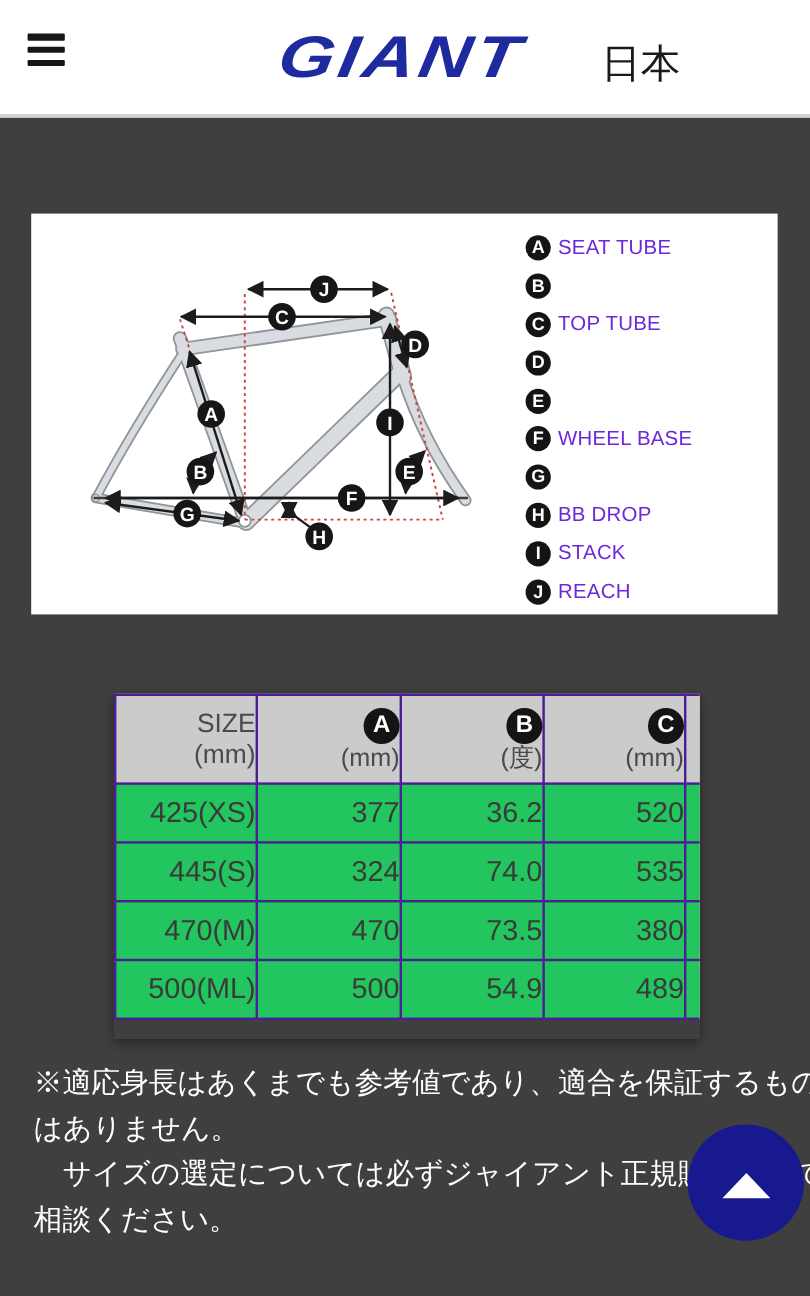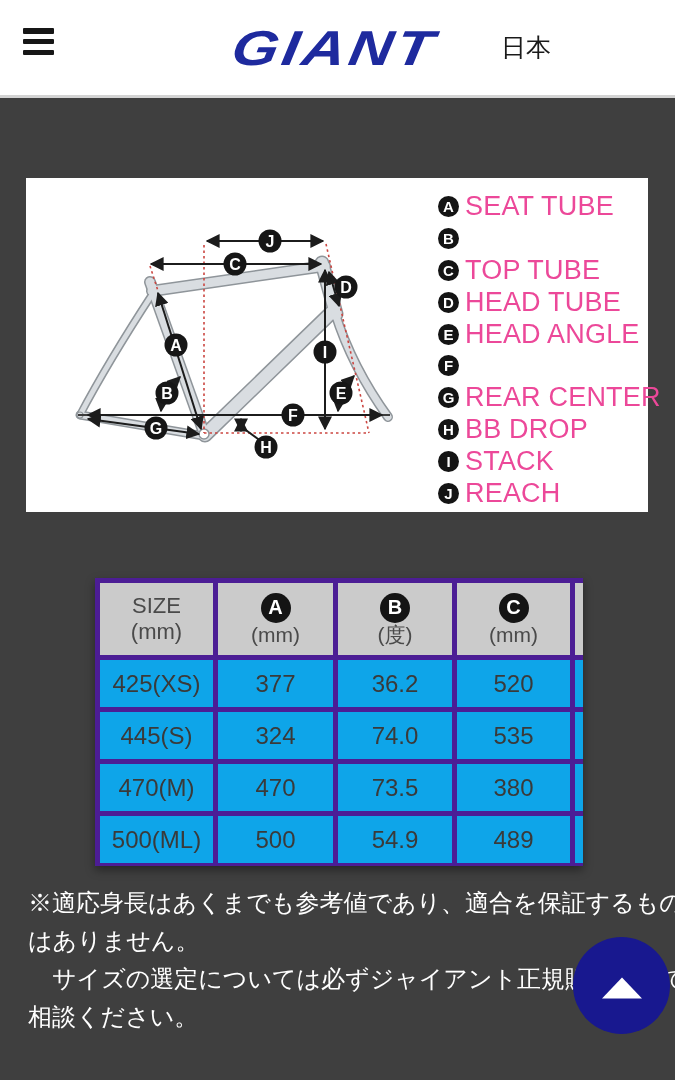--- a/index.html
+++ b/index.html
@@ -7,36 +7,36 @@
         font-family:"Liberation Sans",sans-serif;}
   
   .app-header{position:absolute;left:0;top:0;width:675px;height:95px;background:#ffffff;
               border-bottom:3px solid #d3d3d3;z-index:5;}
   .hamburger{position:absolute;left:23px;top:28px;width:31px;height:27px;display:flex;
              flex-direction:column;justify-content:space-between;cursor:pointer;background:none;border:none;padding:0;}
   .hamburger .bar{height:5.5px;background:#161616;border-radius:1px;}
   .logo{position:absolute;left:50%;top:20px;transform:translateX(-52%) skewX(-10deg) scaleX(1.22);
         font-size:49px;font-weight:bold;font-style:italic;color:#1e2a9e;letter-spacing:3px;
         cursor:pointer;white-space:nowrap;}
-  .locale{position:absolute;left:501px;top:31px;font-size:25px;color:#1a1a1a;cursor:pointer;}
+  .locale{position:absolute;left:501px;top:31px;font-size:33px;color:#1a1a1a;cursor:pointer;}
   
   .card{position:absolute;left:26px;top:178px;width:622px;height:334px;background:#ffffff;}
   .diagram{position:absolute;left:0;top:0;}
   .legend{position:absolute;left:412px;top:13px;}
   .lrow{height:31.8px;display:flex;align-items:center;}
   .lcircle{width:21px;height:21px;border-radius:50%;background:#141414;color:#fff;font-weight:bold;
            font-size:15px;display:flex;align-items:center;justify-content:center;margin-right:6px;flex:none;}
-  .llabel{font-size:27px;color:#ec4899;letter-spacing:.2px;white-space:nowrap;}
+  .llabel{font-size:17px;color:#6d28d9;letter-spacing:.2px;white-space:nowrap;}
   
   .table-wrap{position:absolute;left:95px;top:578px;width:488px;height:288px;overflow:hidden;
               box-shadow:0 4px 9px rgba(0,0,0,.4);}
   table.sizes{border-collapse:collapse;table-layout:fixed;width:597px;background:#fff;}
-  table.sizes th,table.sizes td{border:5px solid #4c1d95;text-align:center;vertical-align:middle;padding:0;}
+  table.sizes th,table.sizes td{border:2px solid #4c1d95;text-align:right;vertical-align:middle;padding:0;}
   table.sizes thead th{background:#cbcbcb;height:72px;font-weight:normal;}
-  table.sizes tbody td{height:47px;font-size:24px;color:#3a3a3a;background:#0ea5e9;}
+  table.sizes tbody td{height:47px;font-size:24px;color:#3a3a3a;background:#22c55e;}
   .size-h{font-size:22px;color:#4a4a4a;line-height:26px;}
   .th-circle{width:30px;height:30px;border-radius:50%;background:#141414;color:#fff;font-size:20px;
              font-weight:bold;display:inline-flex;align-items:center;justify-content:center;}
   .th-unit{font-size:21px;color:#4a4a4a;line-height:23px;}
   
   .disclaimer{position:absolute;left:28px;top:884px;color:#ffffff;font-size:24px;line-height:38px;
               white-space:nowrap;z-index:2;}
   
   .top-btn{position:absolute;left:573px;top:937px;width:97px;height:97px;border-radius:50%;
            background:#18188f;border:none;cursor:pointer;z-index:6;}
@@ -165,32 +165,30 @@
         </div>
       <div class="lrow">
           <span class="lcircle">B</span>
         </div>
       <div class="lrow">
           <span class="lcircle">C</span>
           <span class="llabel">TOP TUBE</span>
         </div>
       <div class="lrow">
           <span class="lcircle">D</span>
-          <span class="llabel">HEAD TUBE</span>
         </div>
       <div class="lrow">
           <span class="lcircle">E</span>
-          <span class="llabel">HEAD ANGLE</span>
         </div>
       <div class="lrow">
           <span class="lcircle">F</span>
+          <span class="llabel">WHEEL BASE</span>
         </div>
       <div class="lrow">
           <span class="lcircle">G</span>
-          <span class="llabel">REAR CENTER</span>
         </div>
       <div class="lrow">
           <span class="lcircle">H</span>
           <span class="llabel">BB DROP</span>
         </div>
       <div class="lrow">
           <span class="lcircle">I</span>
           <span class="llabel">STACK</span>
         </div>
       <div class="lrow">

